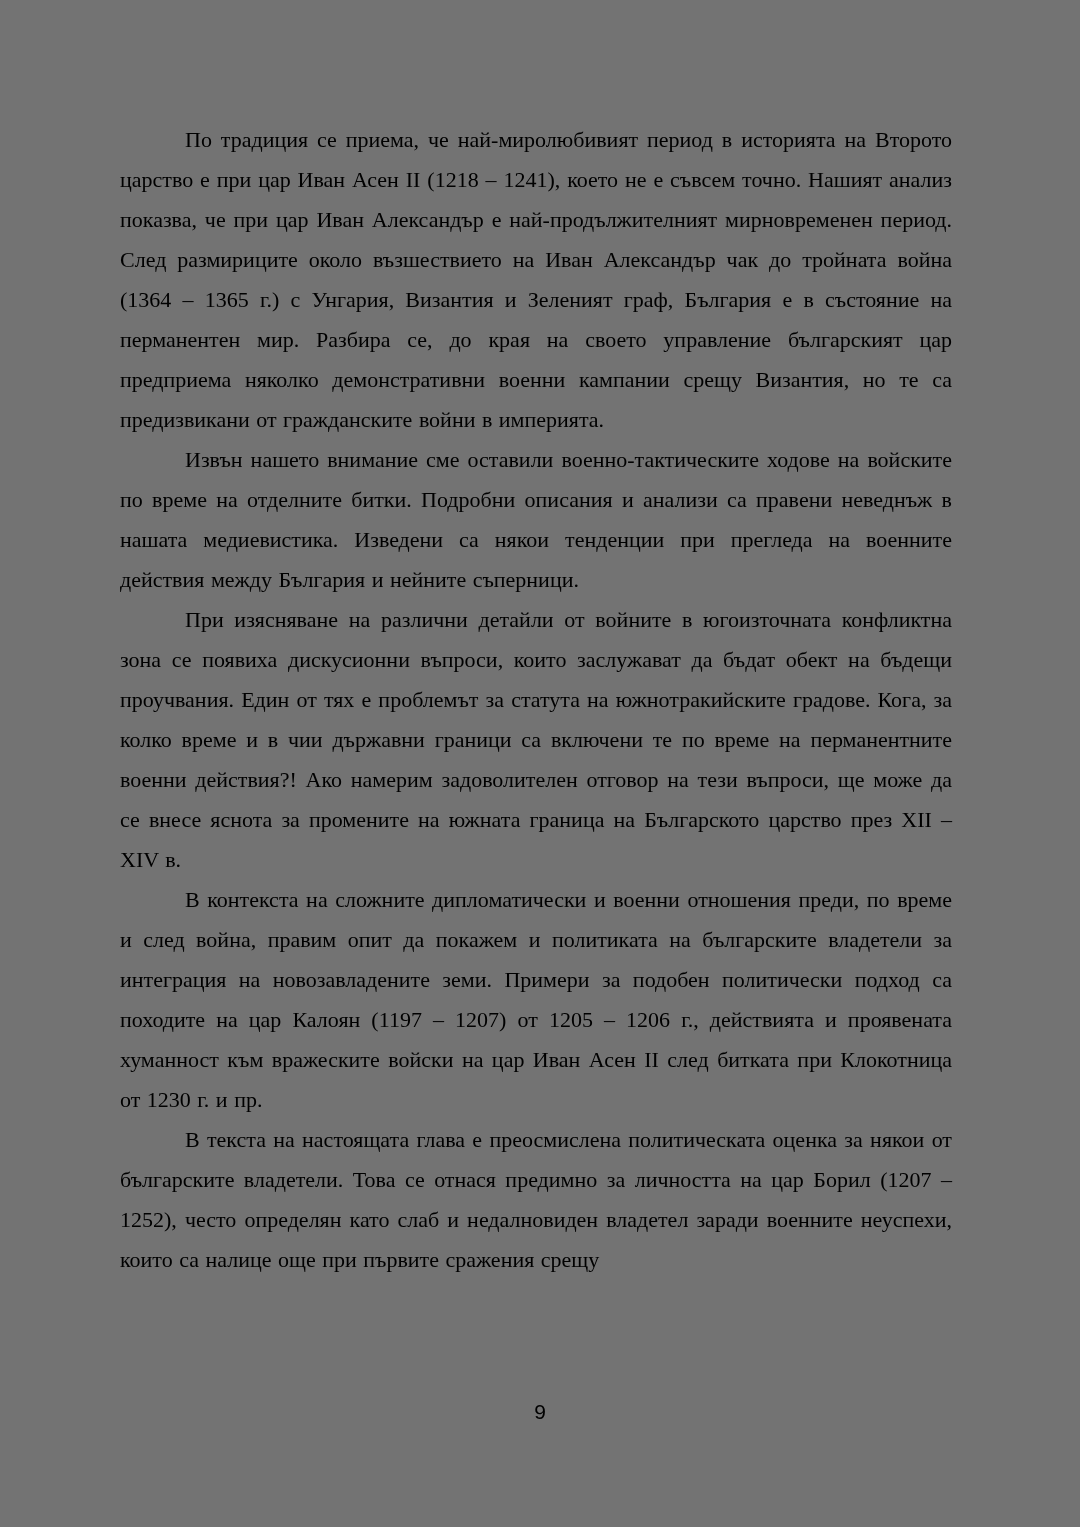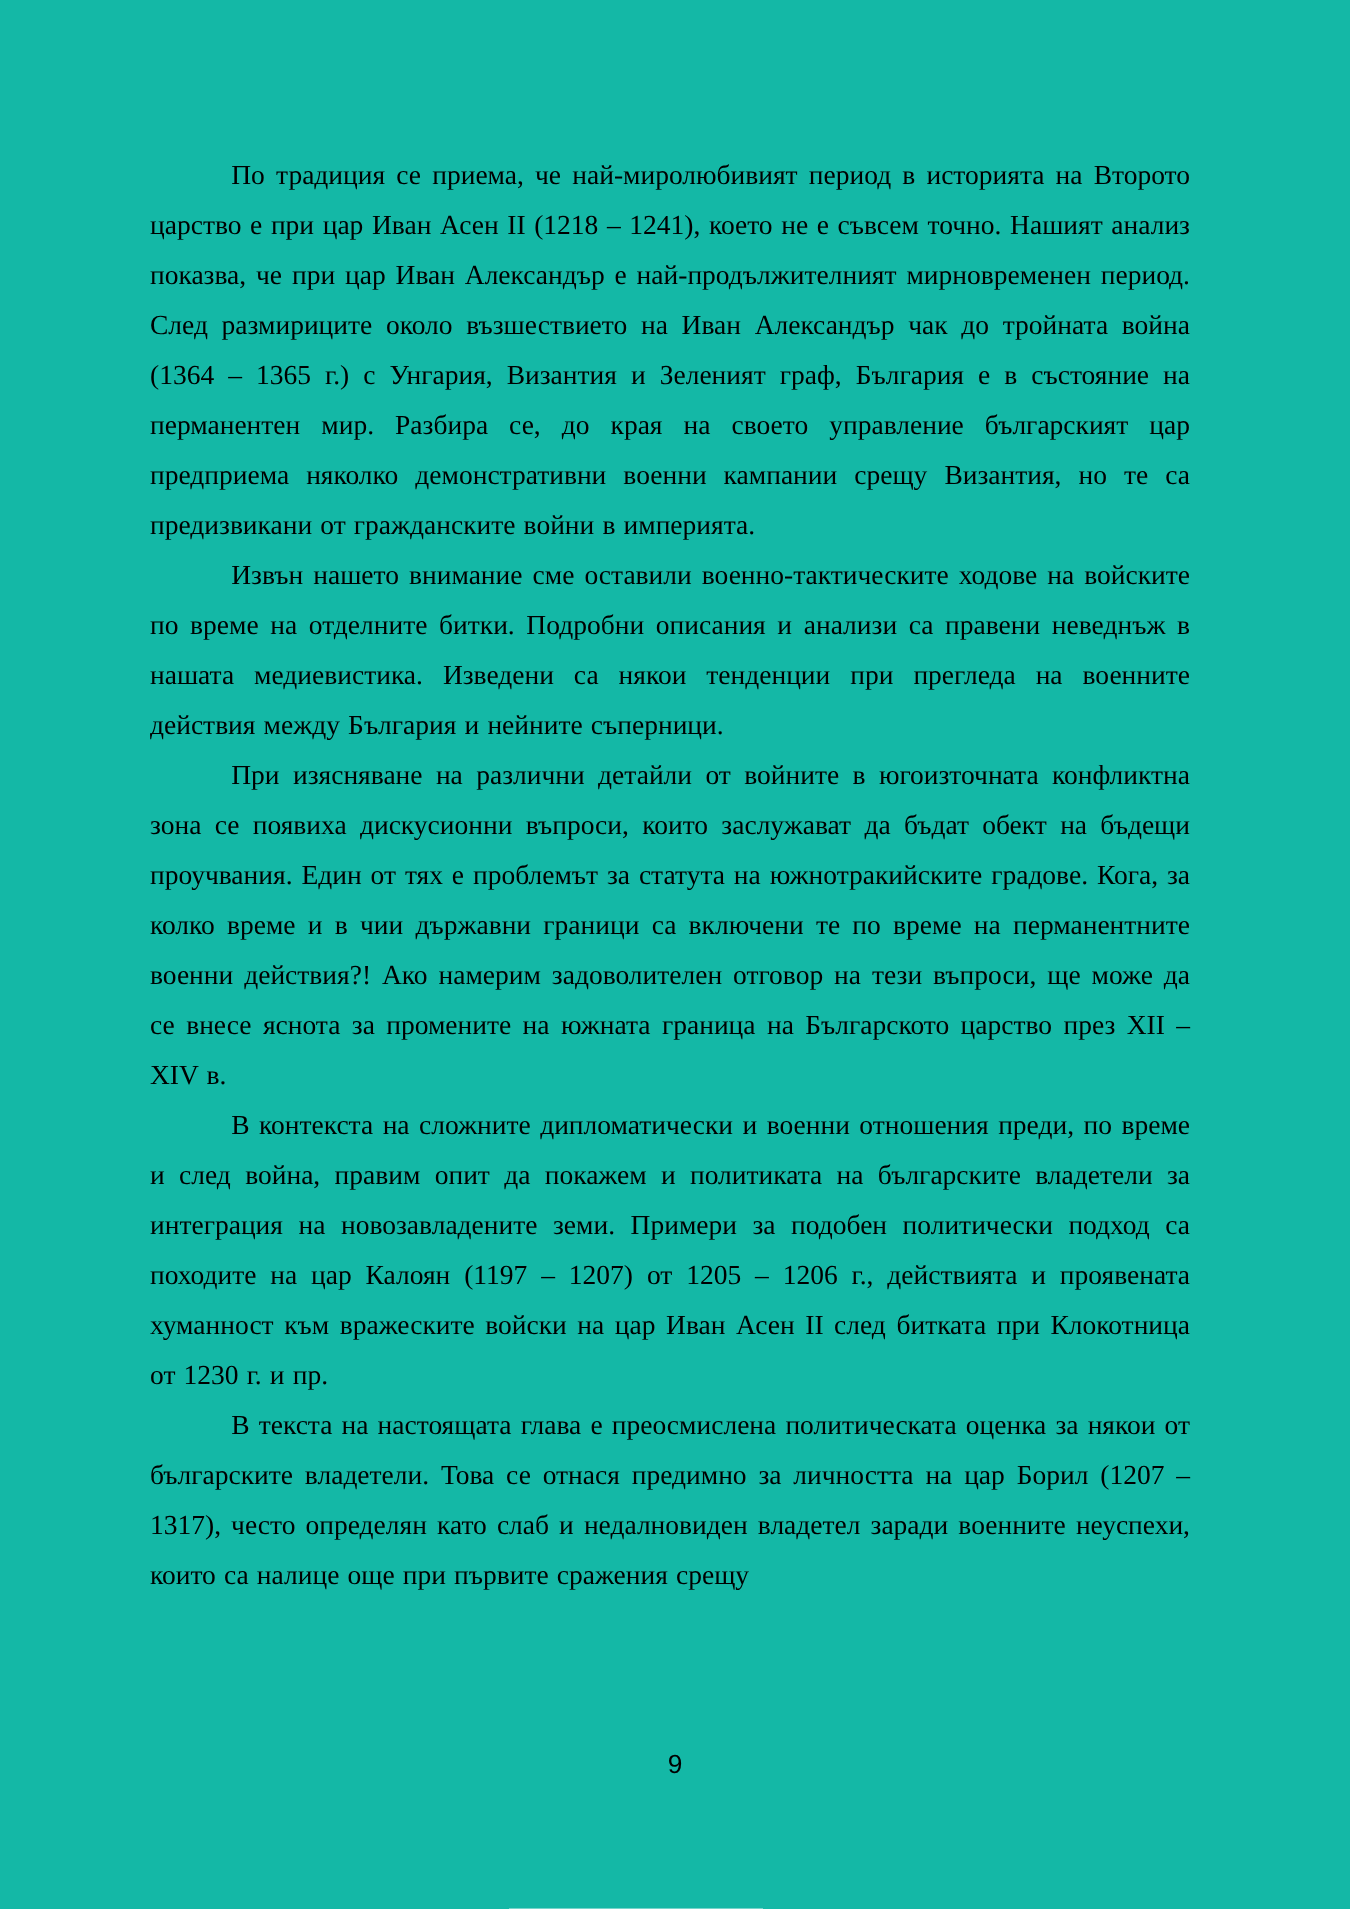--- a/index.html
+++ b/index.html
@@ -4,21 +4,21 @@
 <style>
   html, body {
     margin: 0;
     padding: 0;
     background: #ffffff;
   }
   .page {
     position: relative;
     width: 1080px;
     height: 1527px;
-    background: #14b8a6;
+    background: #737373;
     font-family: "Liberation Serif", "DejaVu Serif", serif;
     color: #000000;
     overflow: hidden;
   }
   .content {
     position: absolute;
     top: 120px;
     left: 120px;
     width: 832px;
   }
@@ -47,20 +47,20 @@
 </head>
 <body>
 
 <div class="page">
 
   <main class="content">
     <p>По традиция се приема, че най-миролюбивият период в историята на Второто царство е при цар Иван Асен II (1218 – 1241), което не е съвсем точно. Нашият анализ показва, че при цар Иван Александър е най-продължителният мирновременен период. След размириците около възшествието на Иван Александър чак до тройната война (1364 – 1365 г.) с Унгария, Византия и Зеленият граф, България е в състояние на перманентен мир. Разбира се, до края на своето управление българският цар предприема няколко демонстративни военни кампании срещу Византия, но те са предизвикани от гражданските войни в империята.</p>
     <p>Извън нашето внимание сме оставили военно-тактическите ходове на войските по време на отделните битки. Подробни описания и анализи са правени неведнъж в нашата медиевистика. Изведени са някои тенденции при прегледа на военните действия между България и нейните съперници.</p>
     <p>При изясняване на различни детайли от войните в югоизточната конфликтна зона се появиха дискусионни въпроси, които заслужават да бъдат обект на бъдещи проучвания. Един от тях е проблемът за статута на южнотракийските градове. Кога, за колко време и в чии държавни граници са включени те по време на перманентните военни действия?! Ако намерим задоволителен отговор на тези въпроси, ще може да се внесе яснота за промените на южната граница на Българското царство през XII – XIV в.</p>
     <p>В контекста на сложните дипломатически и военни отношения преди, по време и след война, правим опит да покажем и политиката на българските владетели за интеграция на новозавладените земи. Примери за подобен политически подход са походите на цар Калоян (1197 – 1207) от 1205 – 1206 г., действията и проявената хуманност към вражеските войски на цар Иван Асен II след битката при Клокотница от 1230 г. и пр.</p>
-    <p>В текста на настоящата глава е преосмислена политическата оценка за някои от българските владетели. Това се отнася предимно за личността на цар Борил (1207 – 1317), често определян като слаб и недалновиден владетел заради военните неуспехи, които са налице още при първите сражения срещу</p>
+    <p>В текста на настоящата глава е преосмислена политическата оценка за някои от българските владетели. Това се отнася предимно за личността на цар Борил (1207 – 1252), често определян като слаб и недалновиден владетел заради военните неуспехи, които са налице още при първите сражения срещу</p>
   </main>
 
   <footer class="page-footer">
     <span class="page-number">9</span>
   </footer>
 
 </div>
 
 </body></html>

